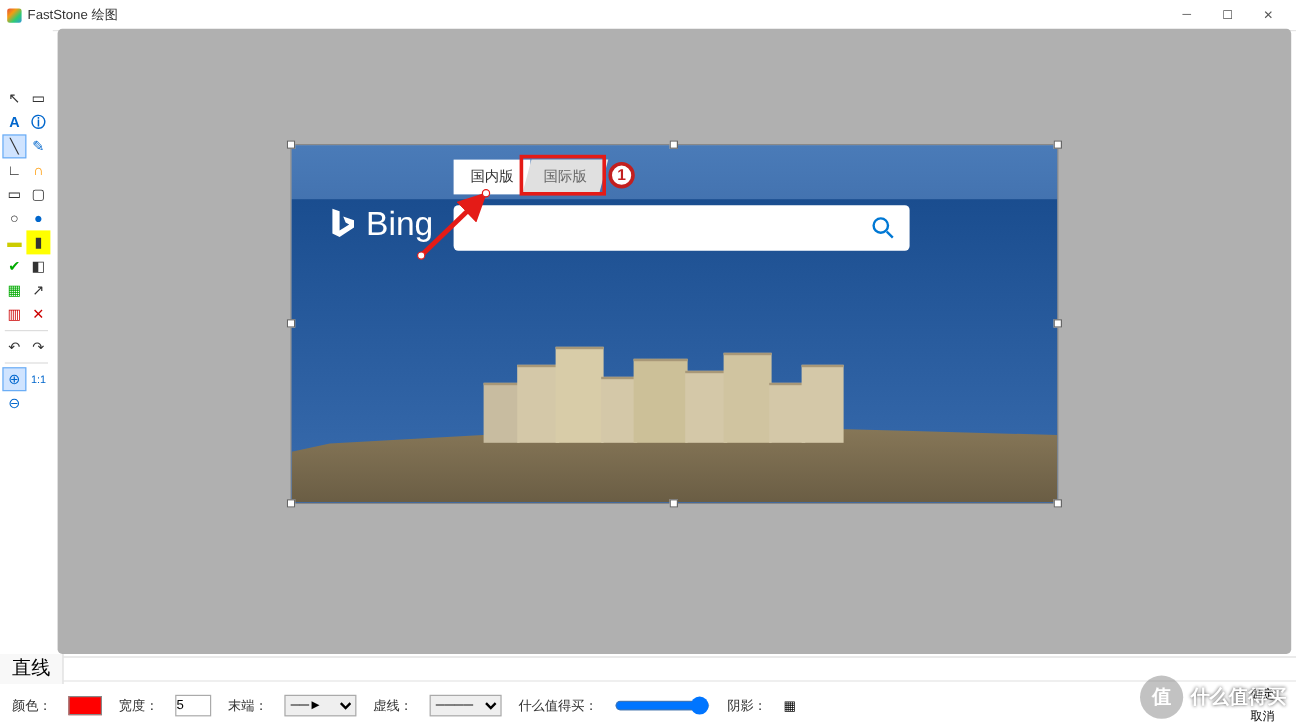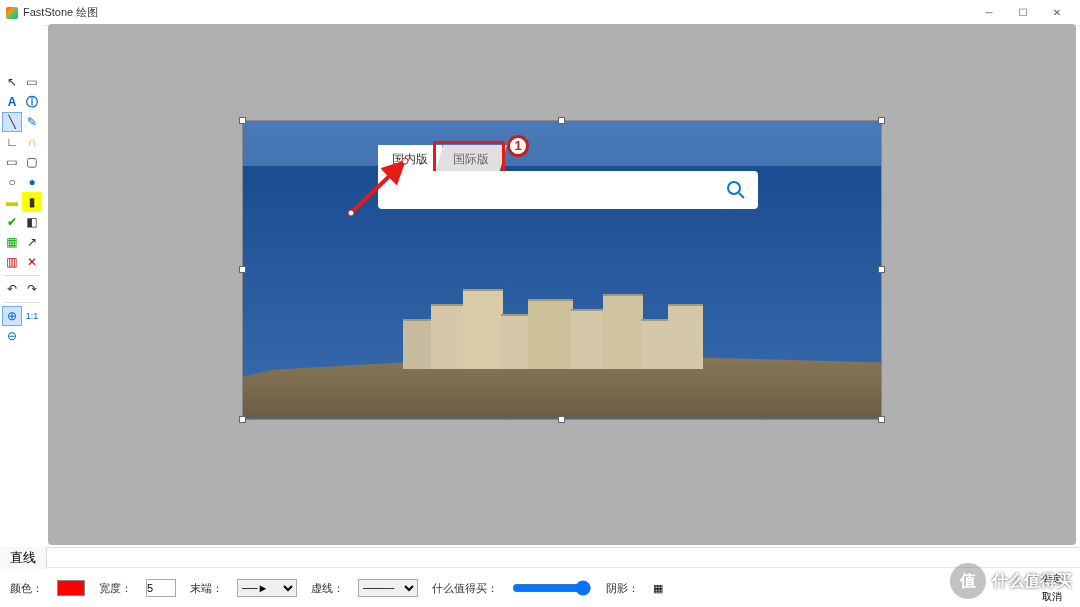--- a/index.html
+++ b/index.html
@@ -37,36 +37,36 @@
 .town { position:absolute; bottom:50px; left:25%; right:15%; height:90px; }
 .bldg { position:absolute; bottom:0; background:#d4c8a8; border-top:2px solid #a89878; }
 .b1{left:0;width:30px;height:50px;background:#c8bca0}.b2{left:28px;width:35px;height:65px}.b3{left:60px;width:40px;height:80px;background:#d8cca8}
 .b4{left:98px;width:30px;height:55px}.b5{left:125px;width:45px;height:70px;background:#ccc098}
 .b6{left:168px;width:35px;height:60px}.b7{left:200px;width:40px;height:75px;background:#d0c4a0}
 .b8{left:238px;width:30px;height:50px}.b9{left:265px;width:35px;height:65px}
 
 .bing-logo { position:absolute; top:50px; left:30px; display:flex; align-items:center; color:#fff; font-size:28px; font-weight:400; }
 .bing-logo svg { margin-right:8px; }
 
-.tabs-wrap { position:absolute; top:24px; left:135px; }
+.tabs-wrap { position:absolute; top:12px; left:135px; }
 .tabs { display:flex; }
 .tab { padding: 6px 14px; font-size: 12px; background:#fff; color:#333; position:relative; }
 .tab.inactive { background:#e0e0e0; color:#666; transform: skewX(-15deg); margin-left:-3px; }
 .tab.inactive span { display:inline-block; transform: skewX(15deg); }
 .redbox { position:absolute; top:-4px; left:55px; width:72px; height:34px; border:3px solid #e41b17; pointer-events:none; }
 .marker { position:absolute; top:14px; left:264px; width:22px; height:22px; border:3px solid #c21f1f; border-radius:50%; background:#fff; color:#c21f1f; font-weight:bold; font-size:13px; display:flex; align-items:center; justify-content:center; }
 
 .searchbar { position:absolute; top:50px; left:135px; width:380px; height:38px; background:#fff; border-radius:4px; display:flex; align-items:center; }
 .searchbar .searchicon { margin-left:auto; margin-right:12px; color:#0078d4; }
 
 .arrow-ann { position:absolute; top:30px; left:100px; }
 
 
 .bottom { position:absolute; left:0; right:0; bottom:0; height:60px; background:#fff; border-top:1px solid #ddd; }
-.tabbar { height:20px; display:flex; align-items:center; font-size:13px; border-bottom:1px solid #e5e5e5; }
+.tabbar { height:20px; display:flex; align-items:center; font-size:16px; border-bottom:1px solid #e5e5e5; }
 .tabbar .btab { padding:2px 10px; background:#f8f8f8; border-right:1px solid #ddd; }
 .propbar { height:40px; display:flex; align-items:center; padding:0 10px; font-size:11px; gap:14px; }
 .propbar label { color:#333; }
 .color-swatch { display:inline-block; width:28px; height:16px; background:#f00; border:1px solid #888; vertical-align:middle; }
 .propbar select, .propbar input { font-size:11px; height:18px; border:1px solid #aaa; }
 .propbar input[type=number]{ width:30px; }
 .linesel { width:60px; }
 .slider { width:80px; }
 .propbar .right { margin-left:auto; display:flex; flex-direction:column; gap:2px; font-size:10px; }
 .propbar .right div { text-align:center; padding:1px 8px; cursor:pointer; }
@@ -160,20 +160,26 @@
               <div class="bldg b1"></div>
                 <div class="bldg b2"></div>
                 <div class="bldg b3"></div>
               <div class="bldg b4"></div>
                 <div class="bldg b5"></div>
                 <div class="bldg b6"></div>
               <div class="bldg b7"></div>
                 <div class="bldg b8"></div>
                 <div class="bldg b9"></div>
             </div>
+          </div>
+          <div class="bing-logo">
+            <svg width="24" height="30" viewBox="0 0 24 30">
+                <path fill="#fff" d="M4 2l6 2v16l8-5 -3-1.5-2-5 9 3v6l-12 8-6-3z"></path>
+              </svg>
+            <span>Bing</span>
           </div>
           <div class="tabs-wrap">
             <div class="tabs">
               <div class="tab"><span>国内版</span></div>
               <div class="tab inactive"><span>国际版</span></div>
             </div>
             <div class="redbox"></div>
           </div>
           <div class="marker">
               <span>1</span>

